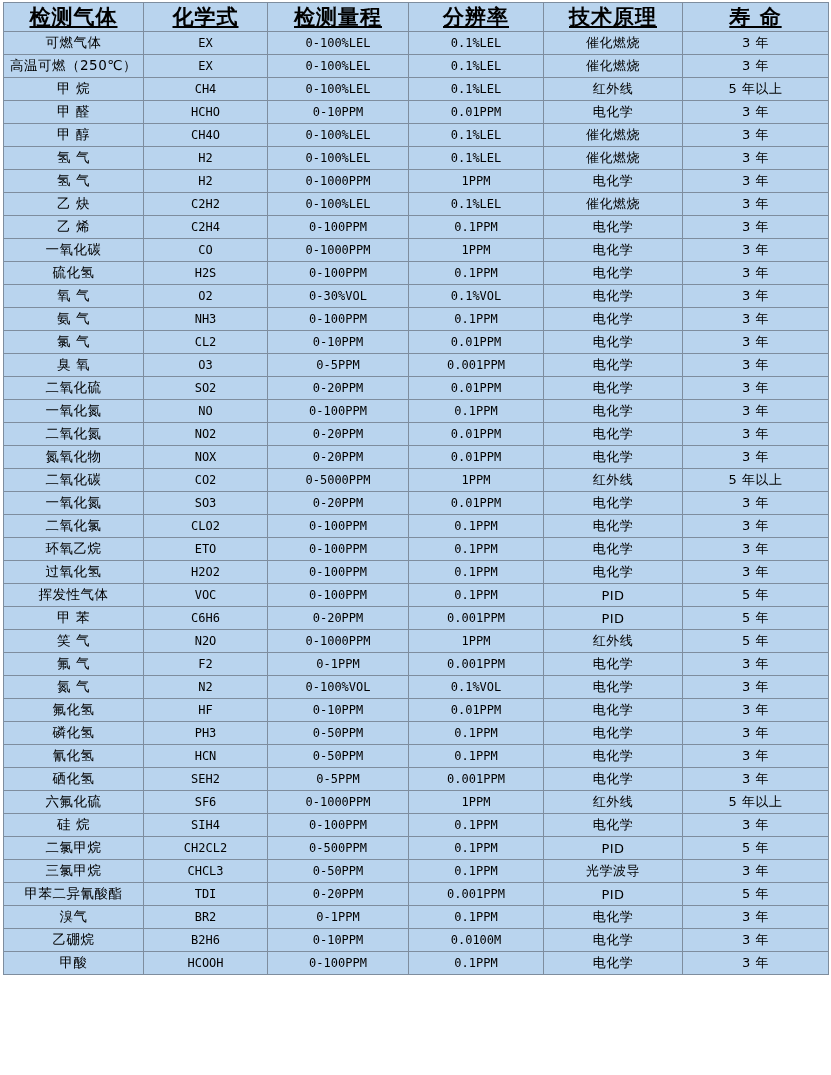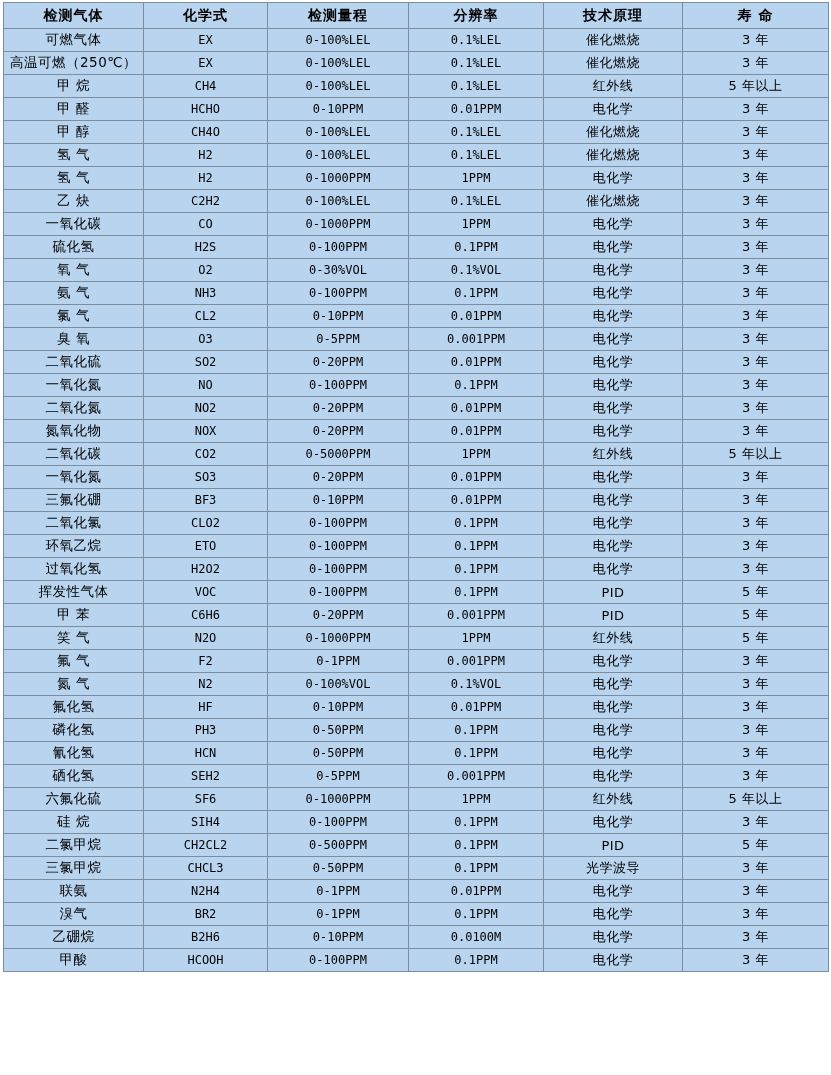--- a/index.html
+++ b/index.html
@@ -35,24 +35,25 @@
     text-align: center;
     vertical-align: middle;
     color: #000000;
     background: #b9d4ee;
     padding: 0;
     overflow: hidden;
     white-space: nowrap;
   }
   table.gas-table thead th {
     height: 25px;
-    font-size: 14px;
+    font-size: 21px;
     font-weight: bold;
     font-family: "DejaVu Sans", "Liberation Sans", sans-serif;
     letter-spacing: 1px;
+    text-decoration: underline;
   }
   table.gas-table tbody td {
     height: 22px;
     font-size: 13px;
     font-family: "DejaVu Sans", "Liberation Sans", sans-serif;
   }
   table.gas-table tbody td.name {
     font-size: 13.5px;
     letter-spacing: 0.5px;
     border-radius: 10px;
@@ -152,20 +153,28 @@
         </tr>
         <tr>
           <td class="name">乙 炔</td>
           <td class="formula">C2H2</td>
           <td class="range">0-100%LEL</td>
           <td class="res">0.1%LEL</td>
           <td class="tech">催化燃烧</td>
           <td class="life">3 年</td>
         </tr>
         <tr>
+          <td class="name">乙 烯</td>
+          <td class="formula">C2H4</td>
+          <td class="range">0-100PPM</td>
+          <td class="res">0.1PPM</td>
+          <td class="tech">电化学</td>
+          <td class="life">3 年</td>
+        </tr>
+        <tr>
           <td class="name">一氧化碳</td>
           <td class="formula">CO</td>
           <td class="range">0-1000PPM</td>
           <td class="res">1PPM</td>
           <td class="tech">电化学</td>
           <td class="life">3 年</td>
         </tr>
         <tr>
           <td class="name">硫化氢</td>
           <td class="formula">H2S</td>
@@ -248,28 +257,20 @@
         </tr>
         <tr>
           <td class="name">一氧化氮</td>
           <td class="formula">SO3</td>
           <td class="range">0-20PPM</td>
           <td class="res">0.01PPM</td>
           <td class="tech">电化学</td>
           <td class="life">3 年</td>
         </tr>
         <tr>
-          <td class="name">三氟化硼</td>
-          <td class="formula">BF3</td>
-          <td class="range">0-10PPM</td>
-          <td class="res">0.01PPM</td>
-          <td class="tech">电化学</td>
-          <td class="life">3 年</td>
-        </tr>
-        <tr>
           <td class="name">二氧化氯</td>
           <td class="formula">CLO2</td>
           <td class="range">0-100PPM</td>
           <td class="res">0.1PPM</td>
           <td class="tech">电化学</td>
           <td class="life">3 年</td>
         </tr>
         <tr>
           <td class="name">环氧乙烷</td>
           <td class="formula">ETO</td>
@@ -384,26 +385,26 @@
         </tr>
         <tr>
           <td class="name">三氯甲烷</td>
           <td class="formula">CHCL3</td>
           <td class="range">0-50PPM</td>
           <td class="res">0.1PPM</td>
           <td class="tech">光学波导</td>
           <td class="life">3 年</td>
         </tr>
         <tr>
-          <td class="name">联氨</td>
-          <td class="formula">N2H4</td>
-          <td class="range">0-1PPM</td>
-          <td class="res">0.01PPM</td>
-          <td class="tech">电化学</td>
-          <td class="life">3 年</td>
+          <td class="name">甲苯二异氰酸酯</td>
+          <td class="formula">TDI</td>
+          <td class="range">0-20PPM</td>
+          <td class="res">0.001PPM</td>
+          <td class="tech">PID</td>
+          <td class="life">5 年</td>
         </tr>
         <tr>
           <td class="name">溴气</td>
           <td class="formula">BR2</td>
           <td class="range">0-1PPM</td>
           <td class="res">0.1PPM</td>
           <td class="tech">电化学</td>
           <td class="life">3 年</td>
         </tr>
         <tr>

